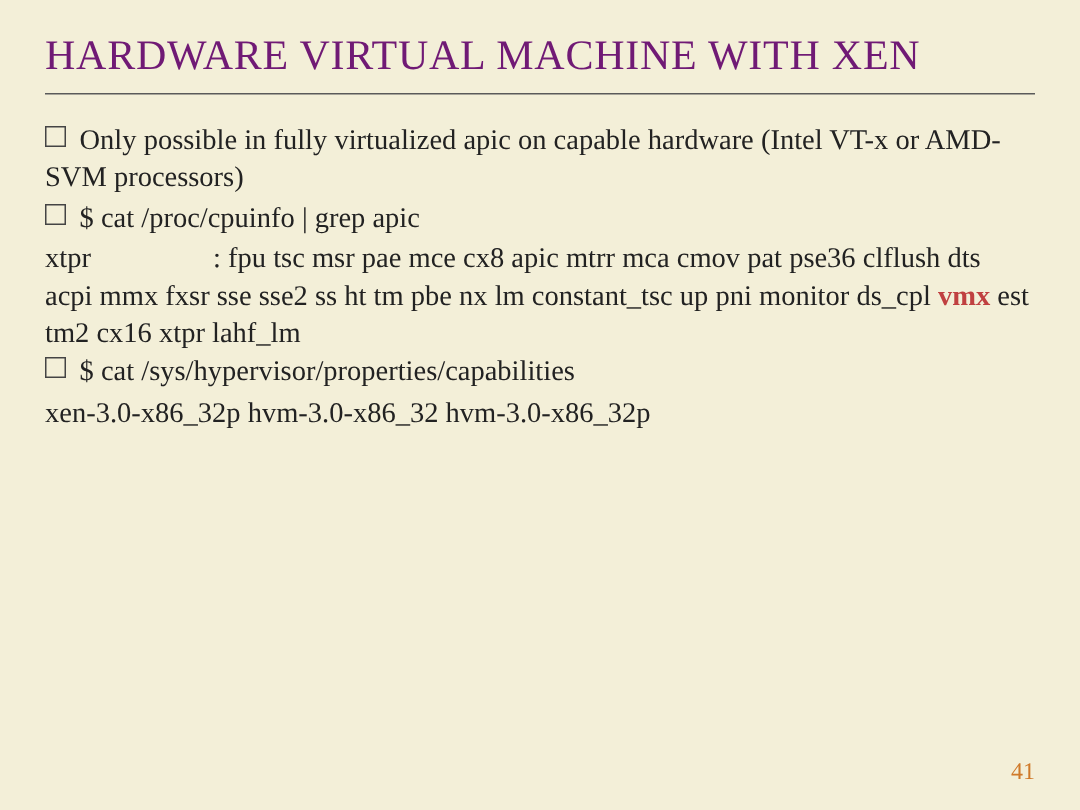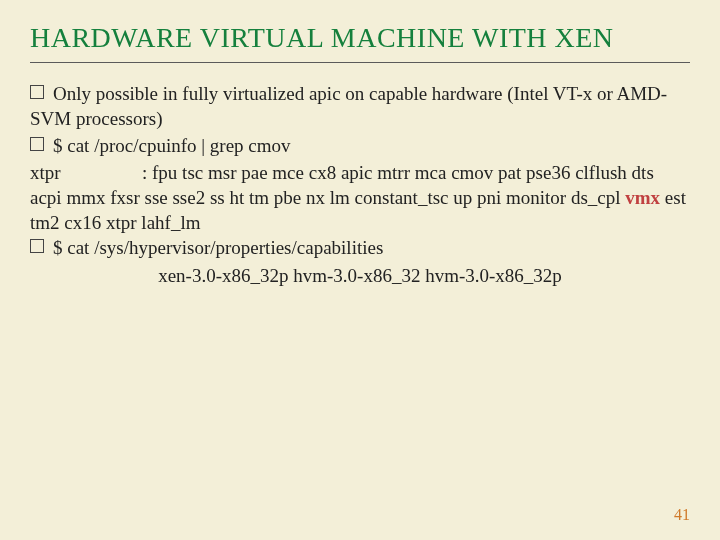--- a/index.html
+++ b/index.html
@@ -17,21 +17,21 @@
     height: 540px;
     padding: 22px 30px 20px 30px;
     position: relative;
     color: #222;
   }
   .title {
     font-size: 28px;
     letter-spacing: 0.5px;
     margin: 0 0 8px 0;
     font-weight: normal;
-    color: #15803d;
+    color: #701a75;
   }
   .rule {
     border: none;
     border-top: 1px solid #5a5a5a;
     margin: 4px 0 18px 0;
   }
   .body {
     font-size: 19px;
     line-height: 1.32;
   }
@@ -49,21 +49,21 @@
   .flags-line {
     margin: 0;
     padding-left: 0;
   }
   .flags-line .label {
     display: inline-block;
     width: 112px;
   }
   .hl { color: #c04040; font-weight: bold; }
   .caps-line {
-    text-align: center;
+    text-align: left;
     margin: 1px 0 2px 0;
   }
   .page-num {
     position: absolute;
     right: 30px;
     bottom: 16px;
     color: #d07a2a;
     font-size: 16px;
   }
 </style>
@@ -74,21 +74,21 @@
   <h1 class="title">HARDWARE VIRTUAL MACHINE WITH XEN</h1>
   <hr class="rule">
 
   <div class="body">
 
     <p class="item">
       <span class="bullet"></span><span>Only possible in fully virtualized apic on capable hardware (Intel VT-x or AMD-SVM processors)</span>
     </p>
 
     <p class="item">
-      <span class="bullet"></span><span>$ cat /proc/cpuinfo | grep cmov</span>
+      <span class="bullet"></span><span>$ cat /proc/cpuinfo | grep apic</span>
     </p>
 
     <p class="flags-line">
       <span class="label">xtpr</span><span>: </span><span>fpu tsc msr pae mce cx8 apic mtrr mca cmov pat pse36 clflush dts acpi mmx fxsr sse sse2 ss ht tm pbe nx lm constant_tsc up pni monitor ds_cpl </span><span class="hl">vmx</span><span> est tm2 cx16 xtpr lahf_lm</span>
     </p>
 
     <p class="item">
       <span class="bullet"></span><span>$ cat /sys/hypervisor/properties/capabilities</span>
     </p>
 

